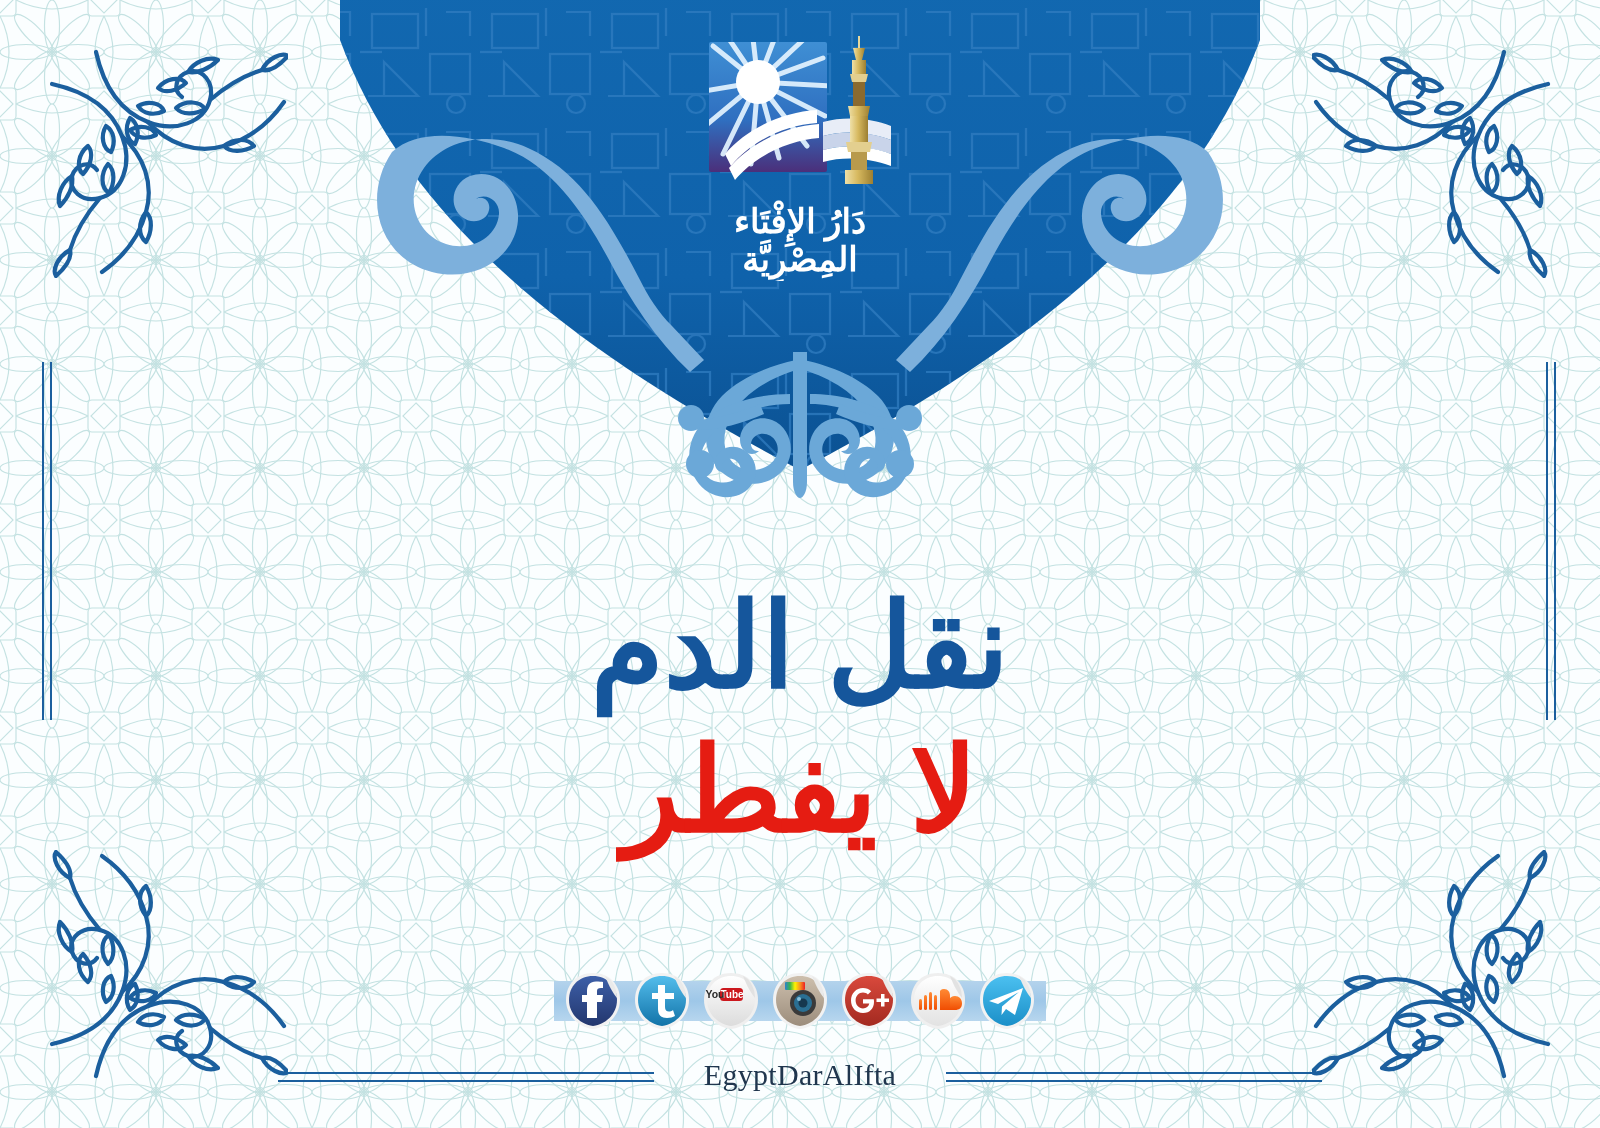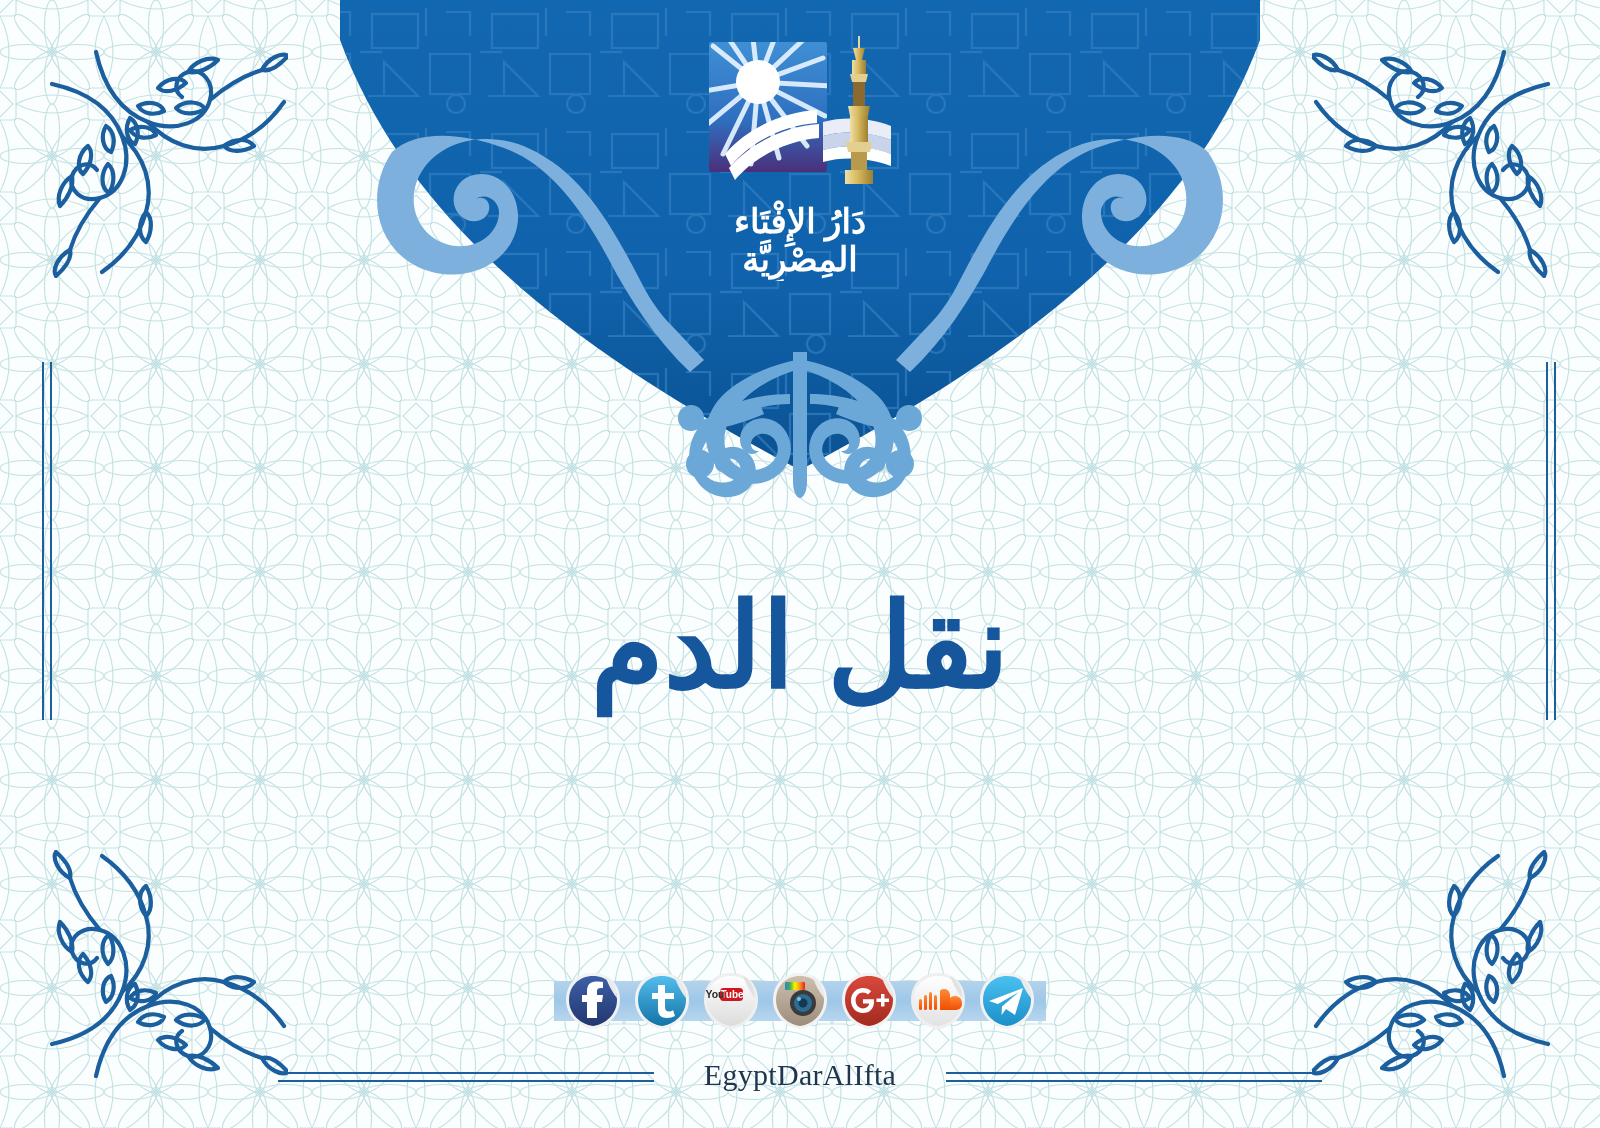--- a/index.html
+++ b/index.html
@@ -535,20 +535,21 @@
     <span class="ln a"></span>
     <span class="ln b"></span>
   </div>
   <div class="rule rule-h" id="rule-bottom-right">
     <span class="ln a"></span>
     <span class="ln b"></span>
   </div>
 
   <div id="headline">
     <span id="headline-line1">نقل الدم</span>
+    <span id="headline-line2">لا يفطر</span>
   </div>
 
   <div id="footer-handle">EgyptDarAlIfta</div>
 
   <div id="social-strip">
     <div id="social-strip-bg"></div>
     <div id="social-icons">
 
       <a class="social-icon">
         <svg viewBox="0 0 64 64" xmlns="http://www.w3.org/2000/svg">

